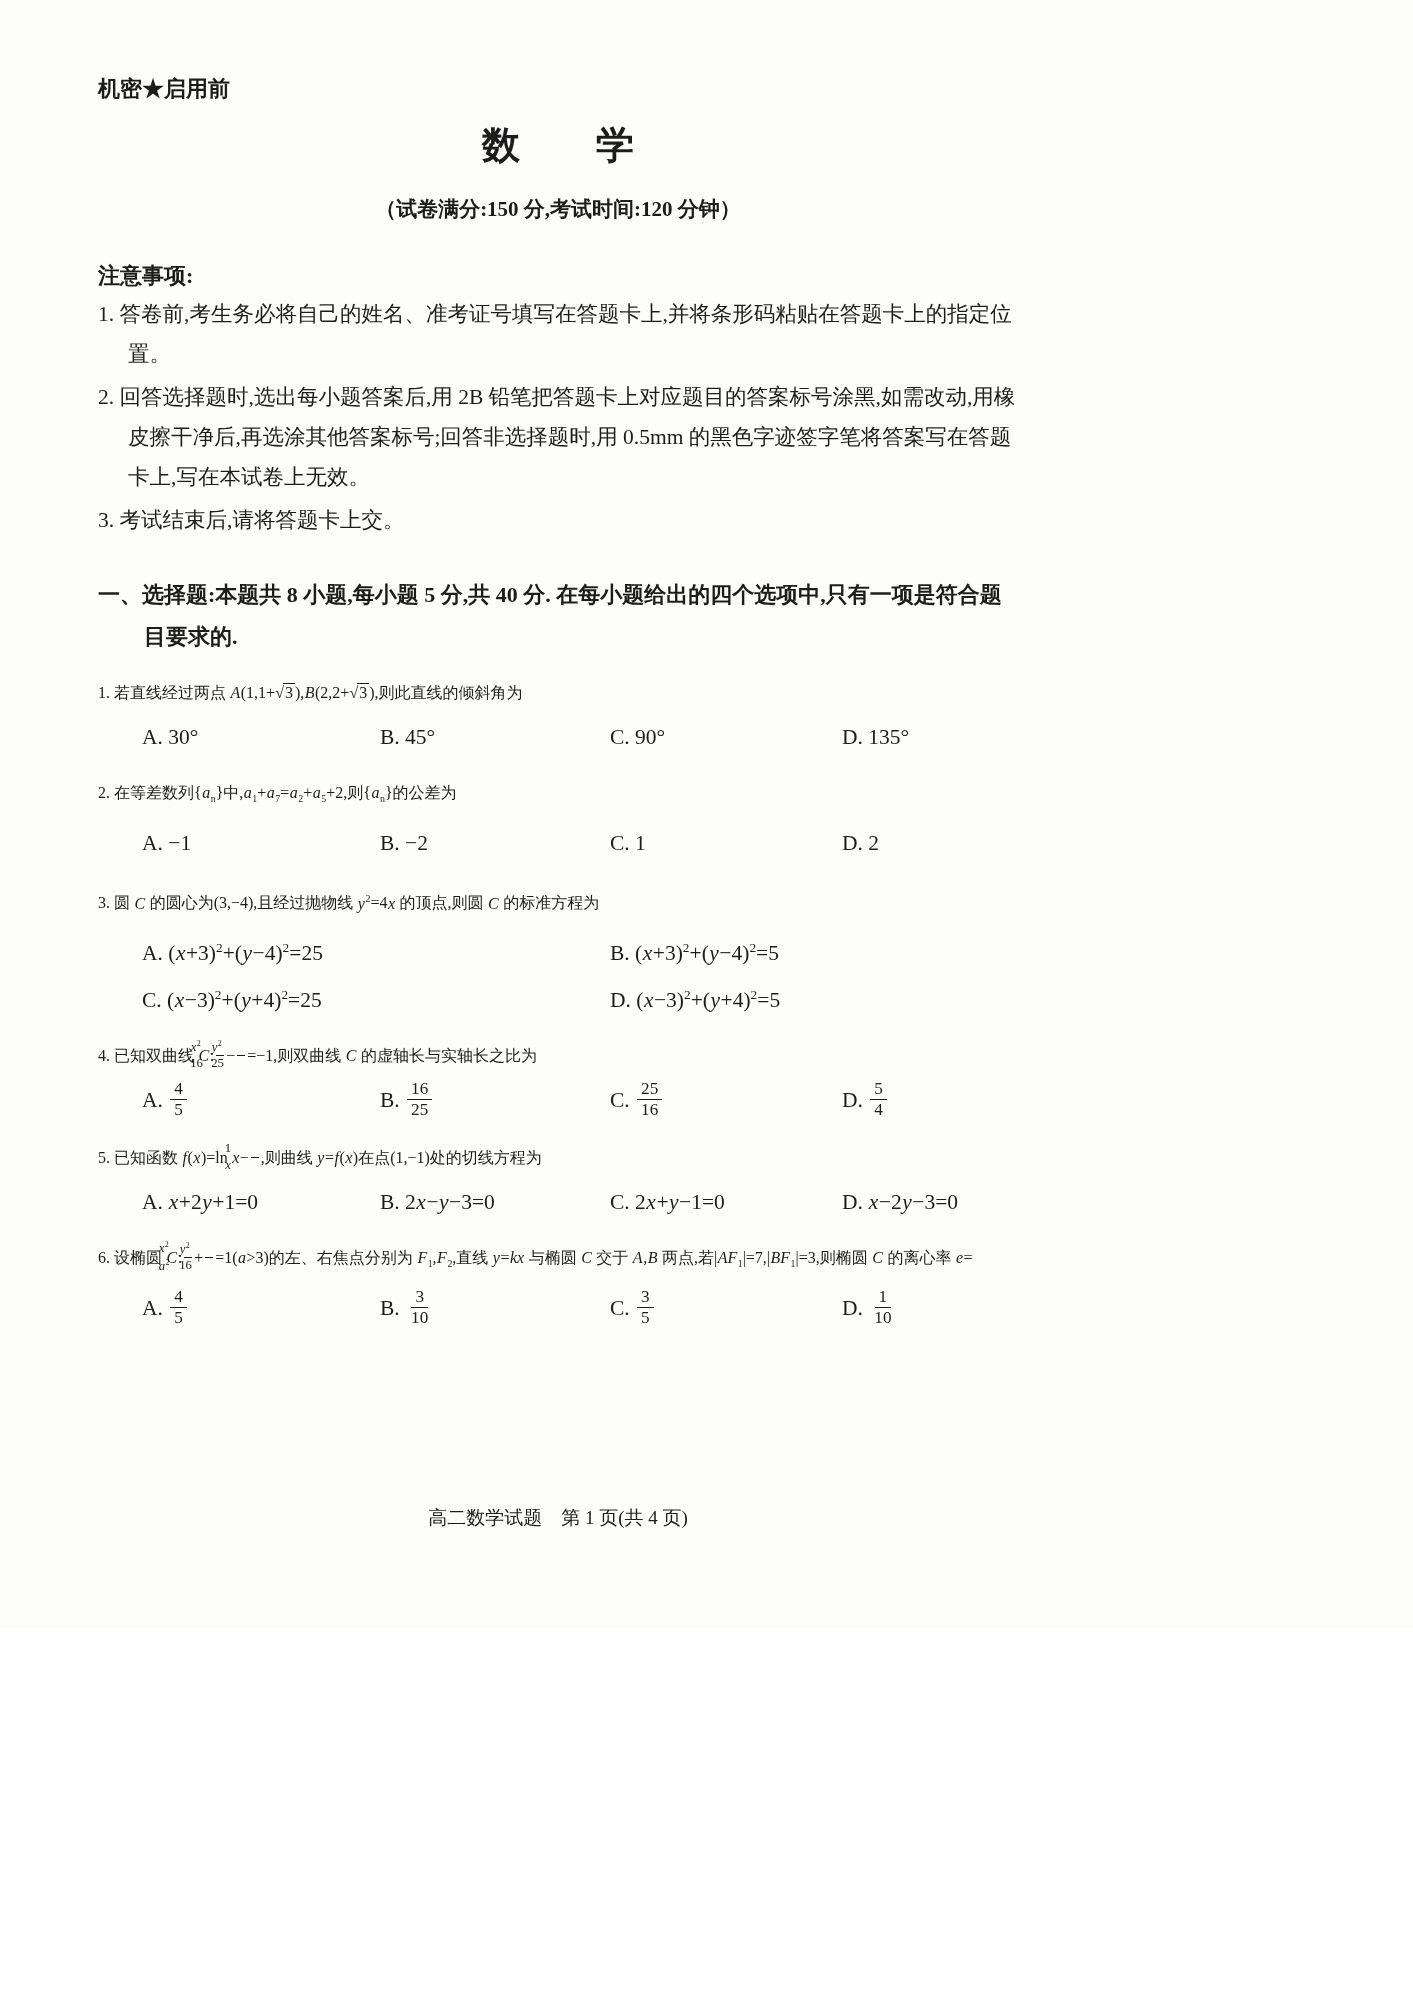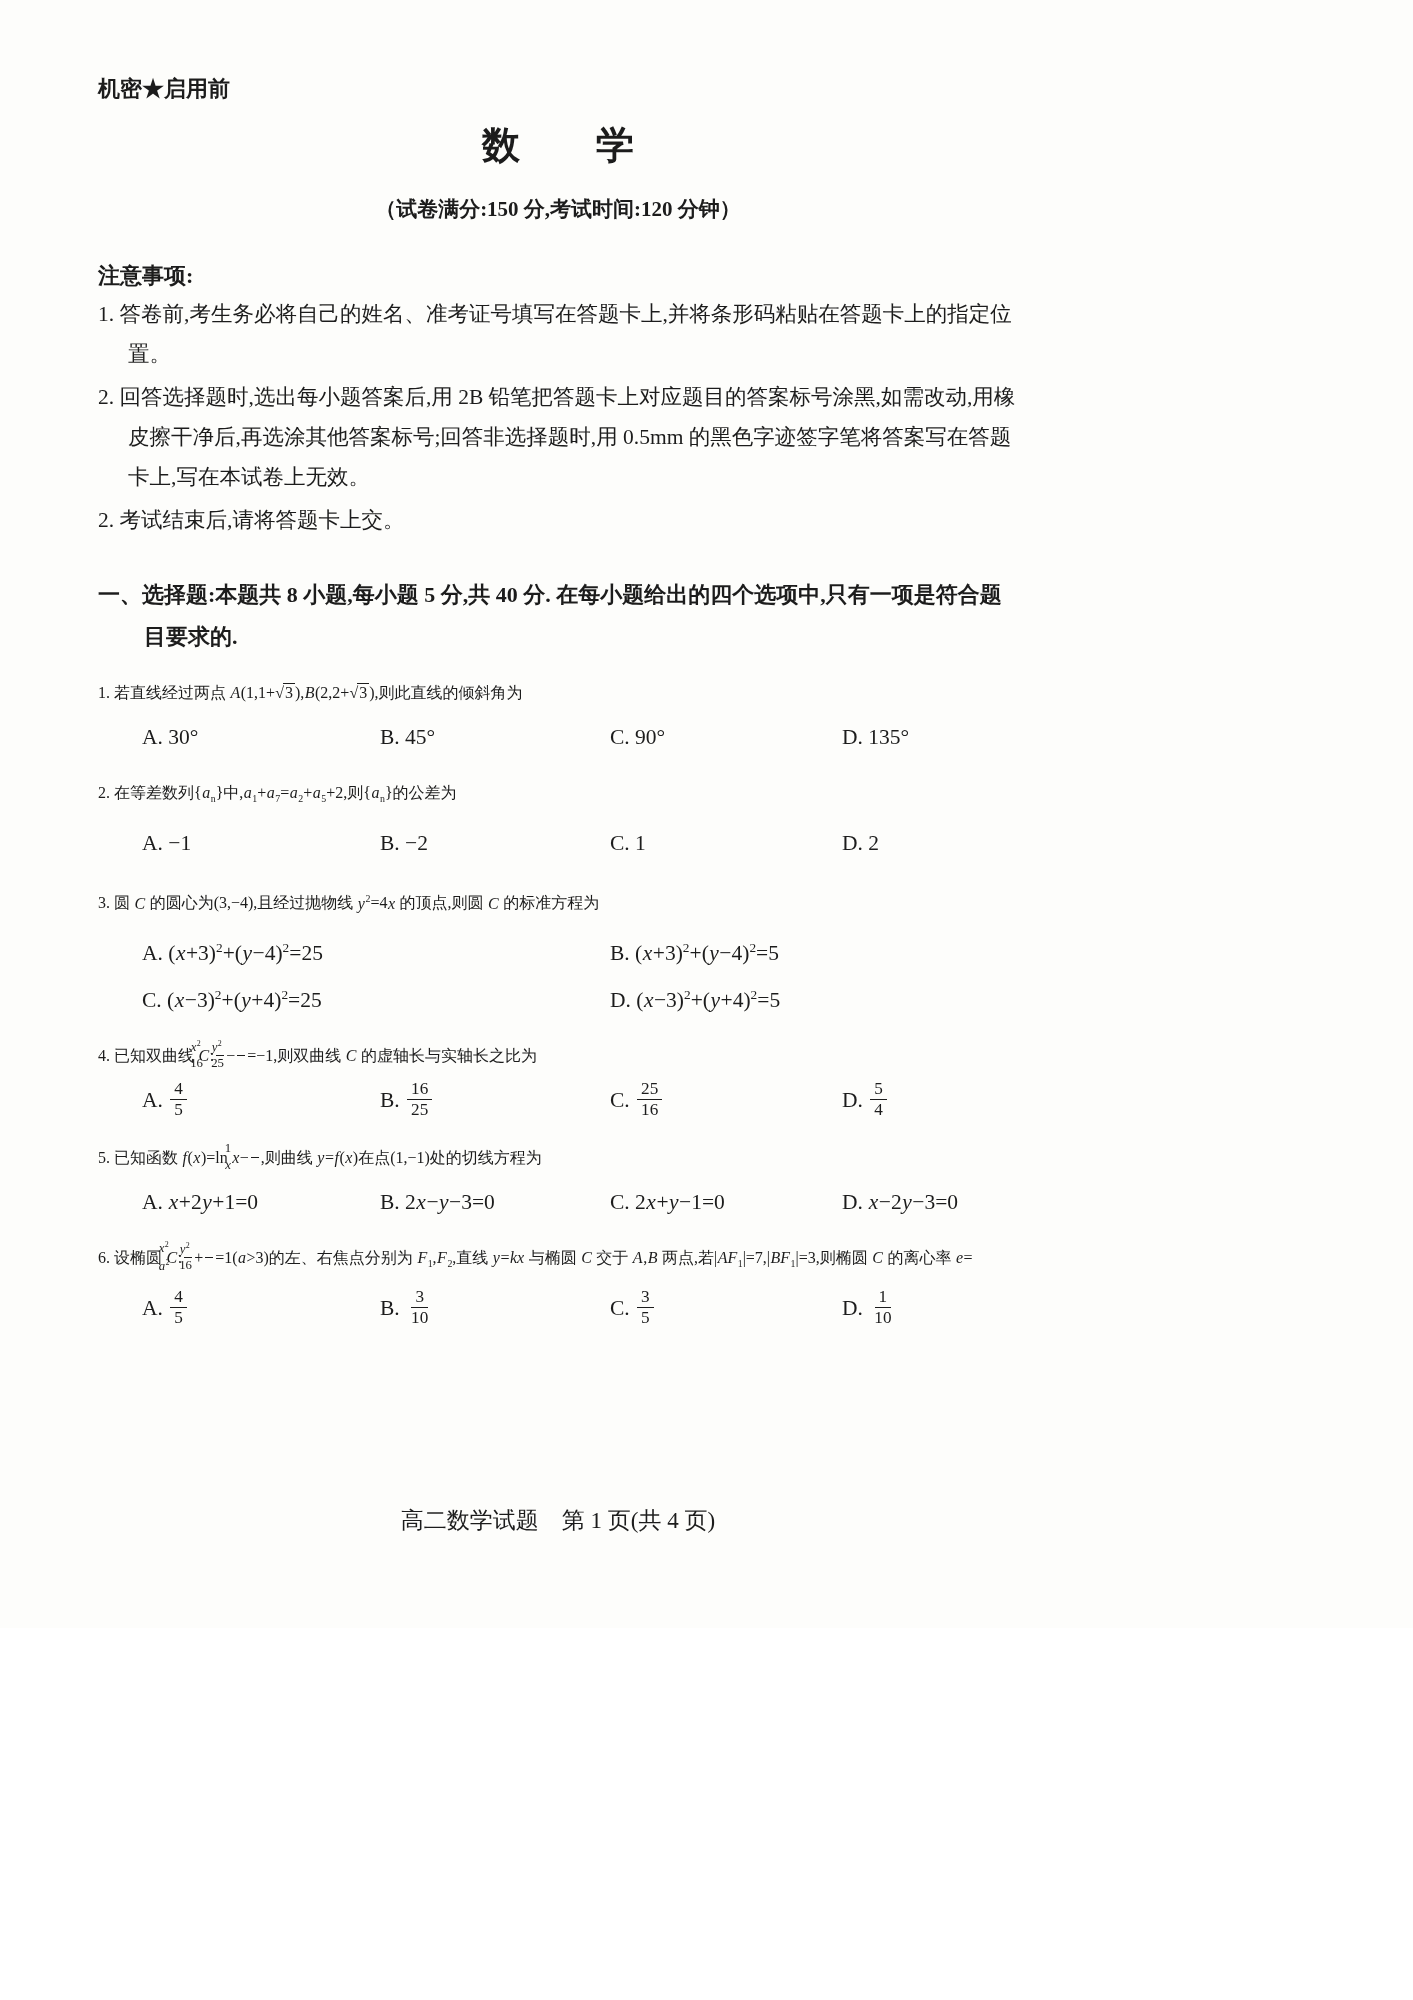--- a/index.html
+++ b/index.html
@@ -33,38 +33,38 @@
 
   .frac { display:inline-flex; flex-direction:column; align-items:center; vertical-align:middle; font-size:0.8em; line-height:1.18; margin:0 2px; position:relative; top:-2px; }
   .fn { border-bottom:1.6px solid currentColor; padding:0 4px; }
   .fd { padding:0 4px; }
   .sqrt { white-space:nowrap; }
   .sqb { border-top:1.6px solid currentColor; padding:0 2px; }
   .rad { margin-right:-1px; }
   sup,sub { font-size:0.62em; }
   i { font-style:italic; padding:0 0.5px; }
 
-  .footer { position:absolute; top:1505px; left:98px; width:920px; text-align:center; font-size:23px; }
+  .footer { position:absolute; top:1505px; left:98px; width:920px; text-align:center; font-size:19px; }
 </style>
 </head>
 <body>
 
 <div class="page">
   <div class="content">
 
     <div class="classification">机密★启用前</div>
 
     <div class="subject-title">数　　学</div>
     <div class="exam-meta">（试卷满分:150 分,考试时间:120 分钟）</div>
 
     <div class="notice">
       <div class="notice-heading">注意事项:</div>
       <div class="notice-item">1. 答卷前,考生务必将自己的姓名、准考证号填写在答题卡上,并将条形码粘贴在答题卡上的指定位置。</div>
       <div class="notice-item">2. 回答选择题时,选出每小题答案后,用 2B 铅笔把答题卡上对应题目的答案标号涂黑,如需改动,用橡皮擦干净后,再选涂其他答案标号;回答非选择题时,用 0.5mm 的黑色字迹签字笔将答案写在答题卡上,写在本试卷上无效。</div>
-      <div class="notice-item">2. 考试结束后,请将答题卡上交。</div>
+      <div class="notice-item">3. 考试结束后,请将答题卡上交。</div>
     </div>
 
     <div class="section-heading">一、选择题:本题共 8 小题,每小题 5 分,共 40 分. 在每小题给出的四个选项中,只有一项是符合题目要求的.</div>
 
     <div class="question">
       <div class="stem">1. 若直线经过两点 <i>A</i>(1,1+<span class="sqrt"><span class="rad">√</span><span class="sqb">3</span></span>),<i>B</i>(2,2+<span class="sqrt"><span class="rad">√</span><span class="sqb">3</span></span>),则此直线的倾斜角为</div>
       <div class="options four">
         <span class="option">A. 30°</span>
         <span class="option">B. 45°</span>
         <span class="option">C. 90°</span>

